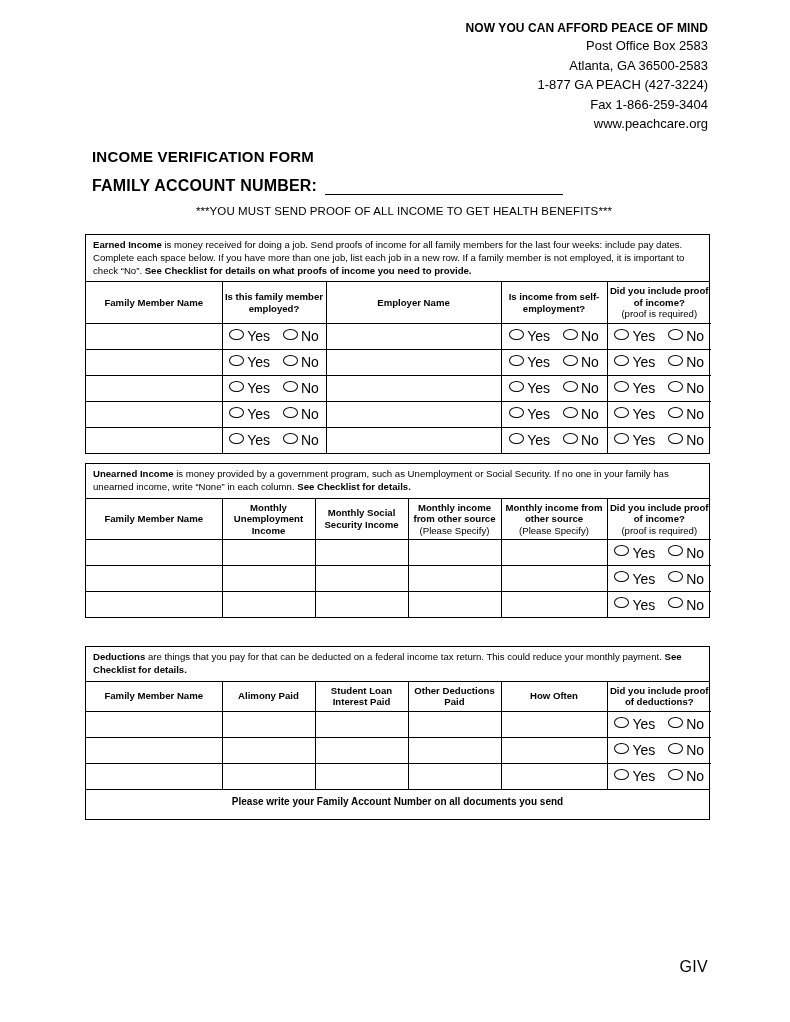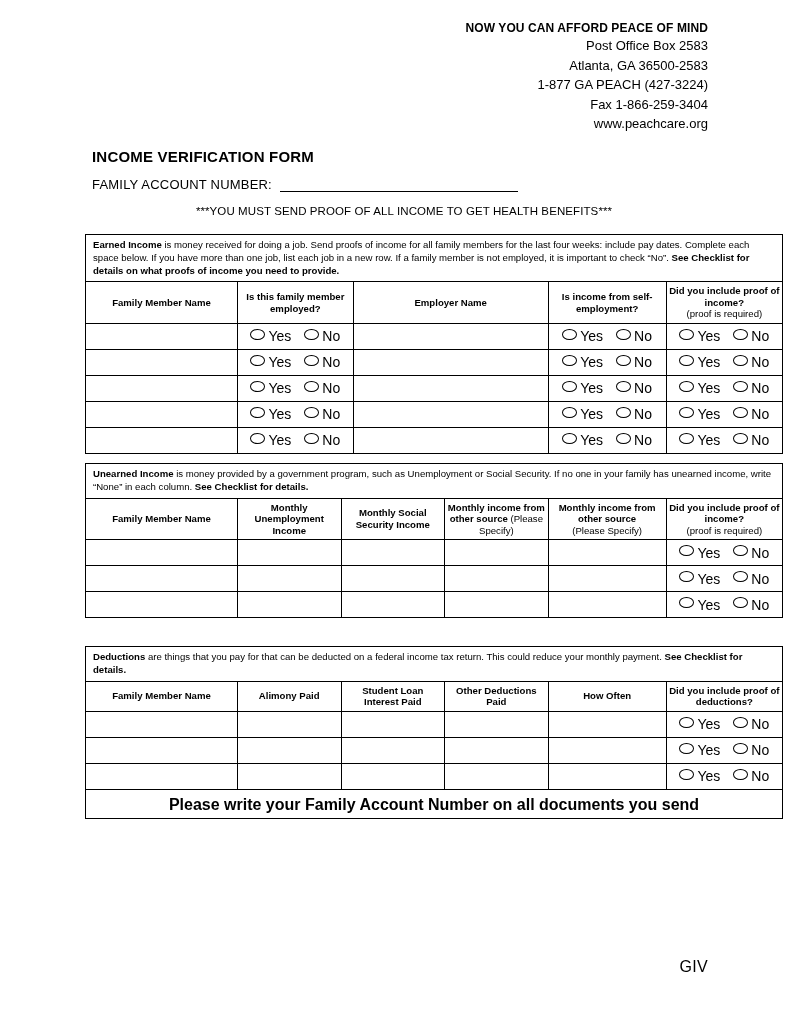--- a/index.html
+++ b/index.html
@@ -68,22 +68,22 @@
     left: 92px;
     top: 148px;
     font-size: 15px;
     font-weight: bold;
     letter-spacing: 0.2px;
   }
   .account-row {
     position: absolute;
     left: 92px;
     top: 177px;
-    font-size: 13px;
-    font-weight: normal;
+    font-size: 16px;
+    font-weight: bold;
     letter-spacing: 0.2px;
     display: flex;
     align-items: flex-end;
     text-align: right;
   }
   .account-rule {
     display: inline-block;
     width: 238px;
     border-bottom: 1.6px solid #000;
     margin-left: 8px;
@@ -98,21 +98,21 @@
     font-size: 11.5px;
     font-weight: normal;
     letter-spacing: 0.1px;
     padding-left: 18px;
   }
 
   
   .section {
     position: absolute;
     left: 85px;
-    width: 698px;
+    width: 625px;
     border: 1.2px solid #000;
     box-sizing: border-box;
     background: #fff;
   }
   .intro {
     font-size: 9.6px;
     line-height: 1.33;
     padding: 4px 6px 4px 7px;
     border-bottom: 1.2px solid #000;
   }
@@ -171,23 +171,23 @@
     height: 11px;
     border: 1.3px solid #000;
     border-radius: 50%;
     box-sizing: border-box;
     position: relative;
     top: -2px;
   }
 
   .footer-note {
     text-align: center;
-    font-size: 16px;
+    font-size: 10px;
     font-weight: bold;
-    padding: 6px 0 4px 0;
+    padding: 6px 0 12px 0;
     border-top: 1px solid #000;
   }
 
   .page-code {
     position: absolute;
     right: 82px;
     top: 958px;
     font-size: 16px;
     letter-spacing: 0.3px;
   }

